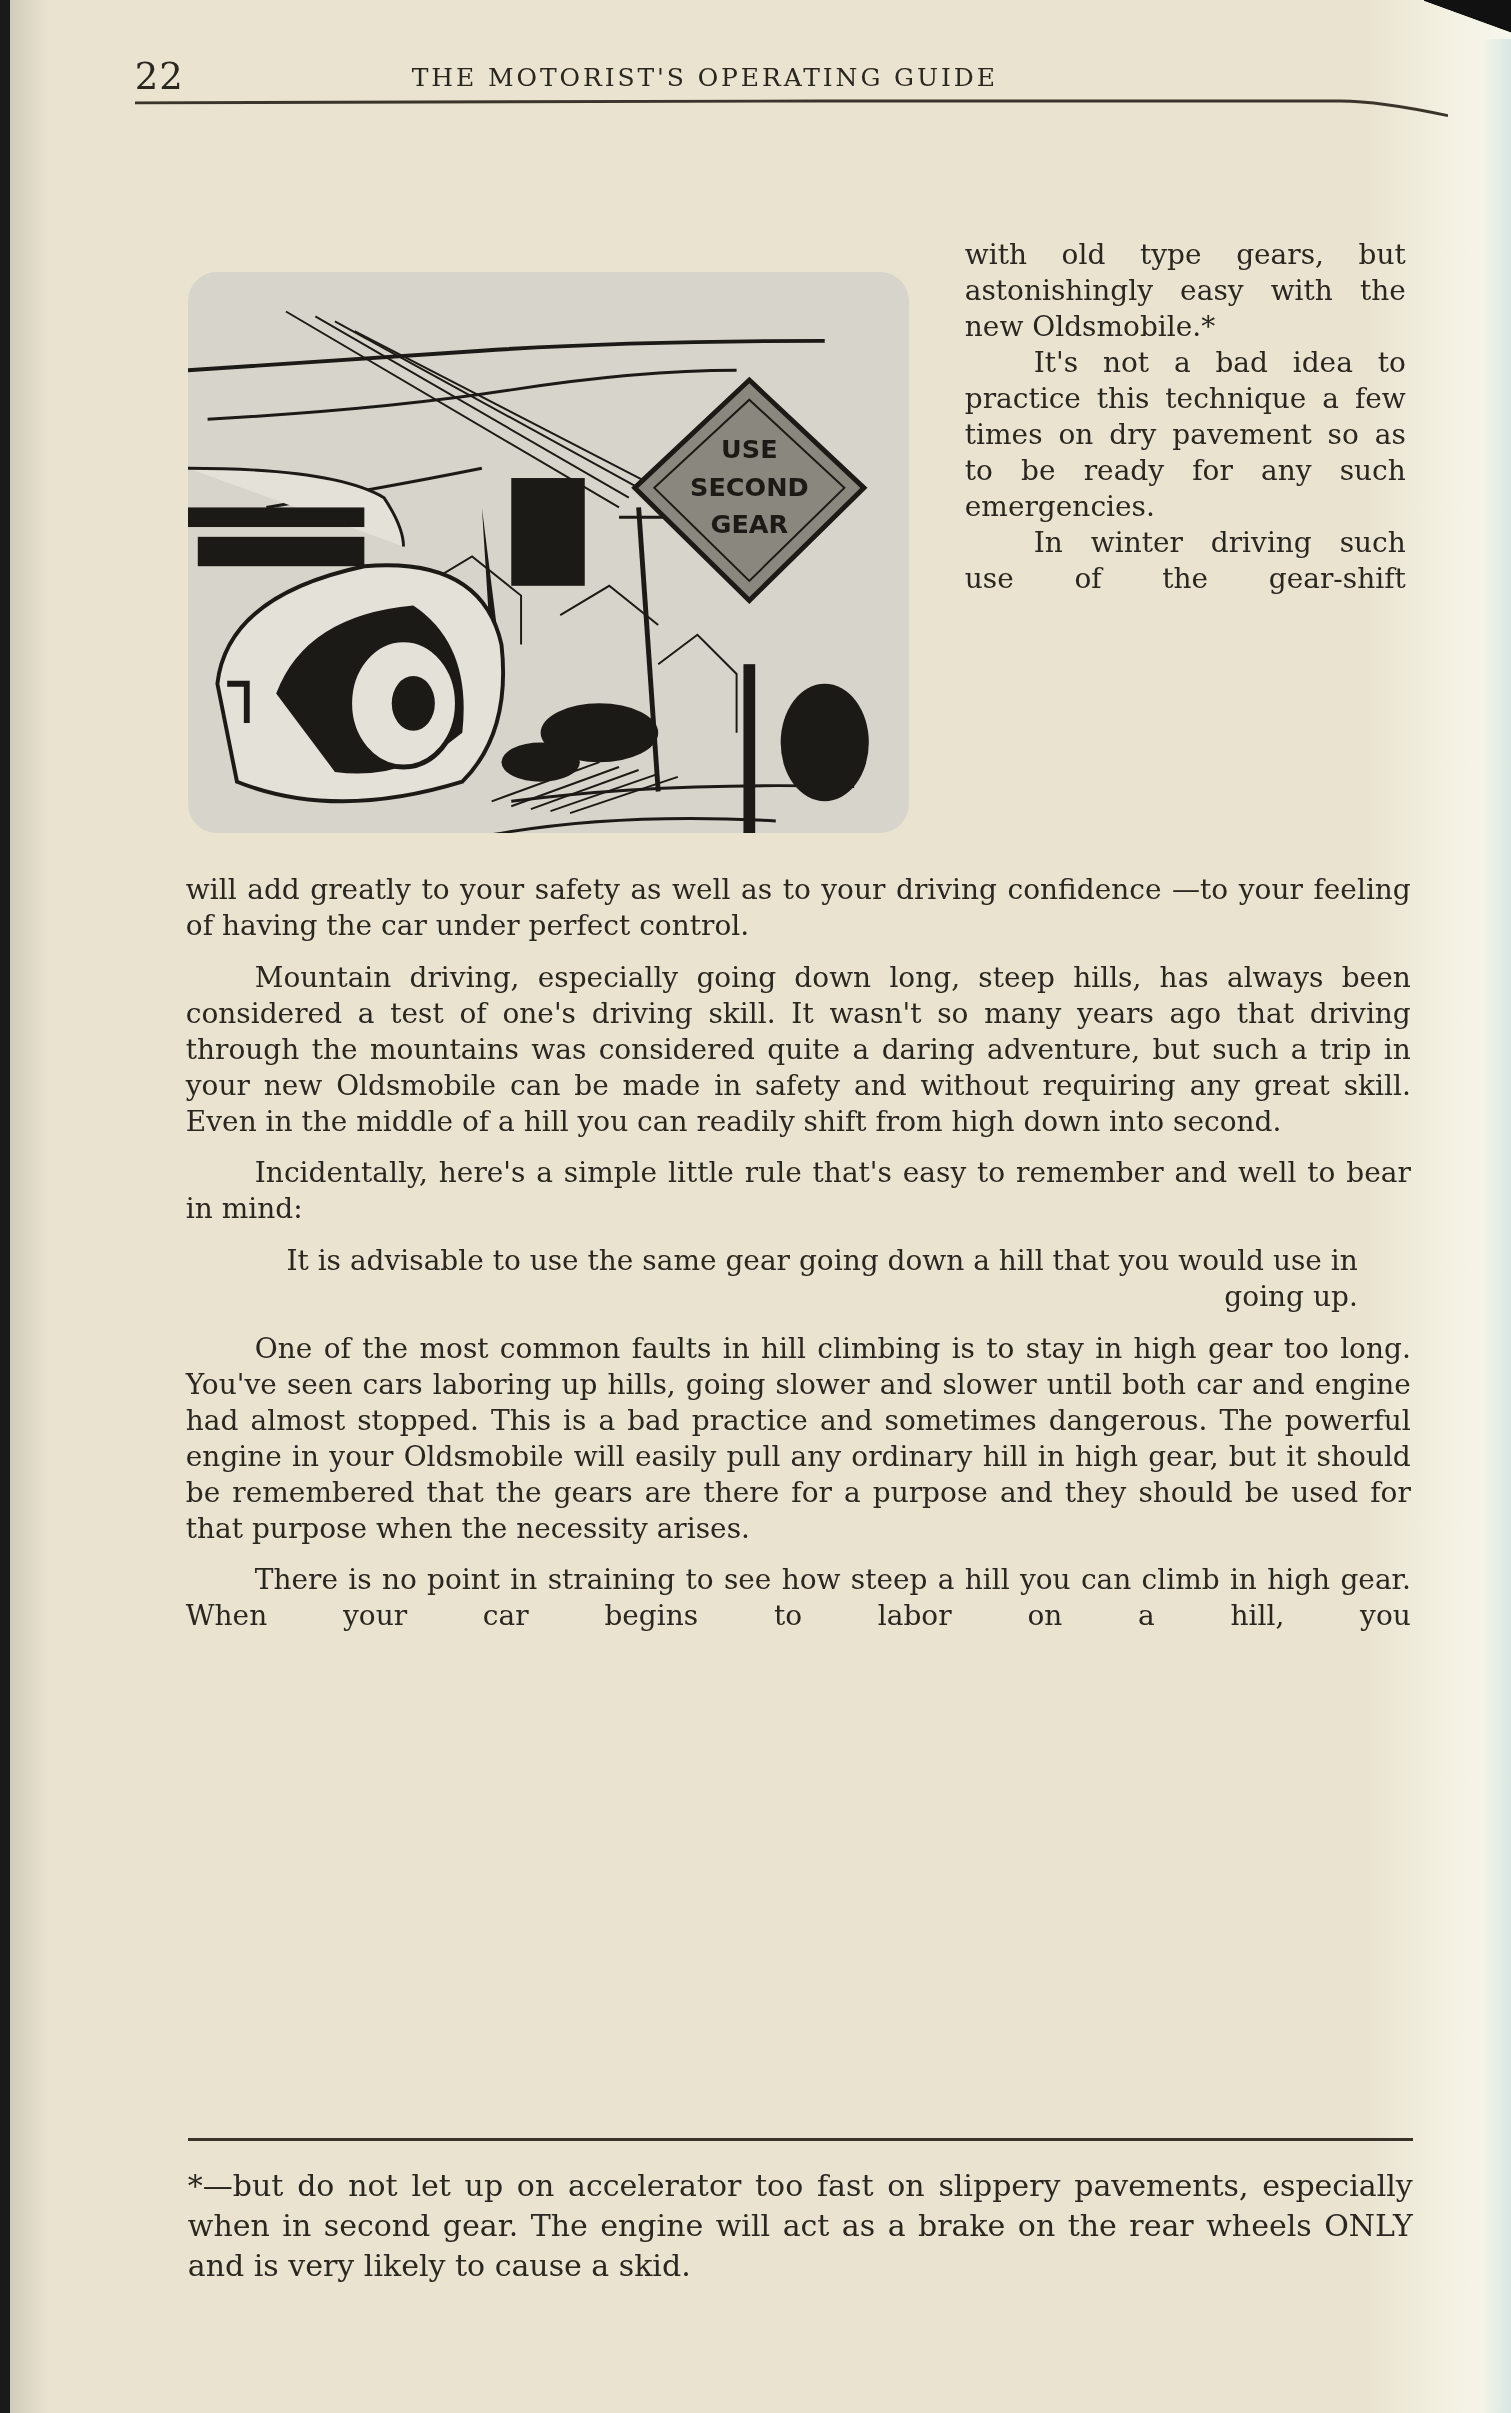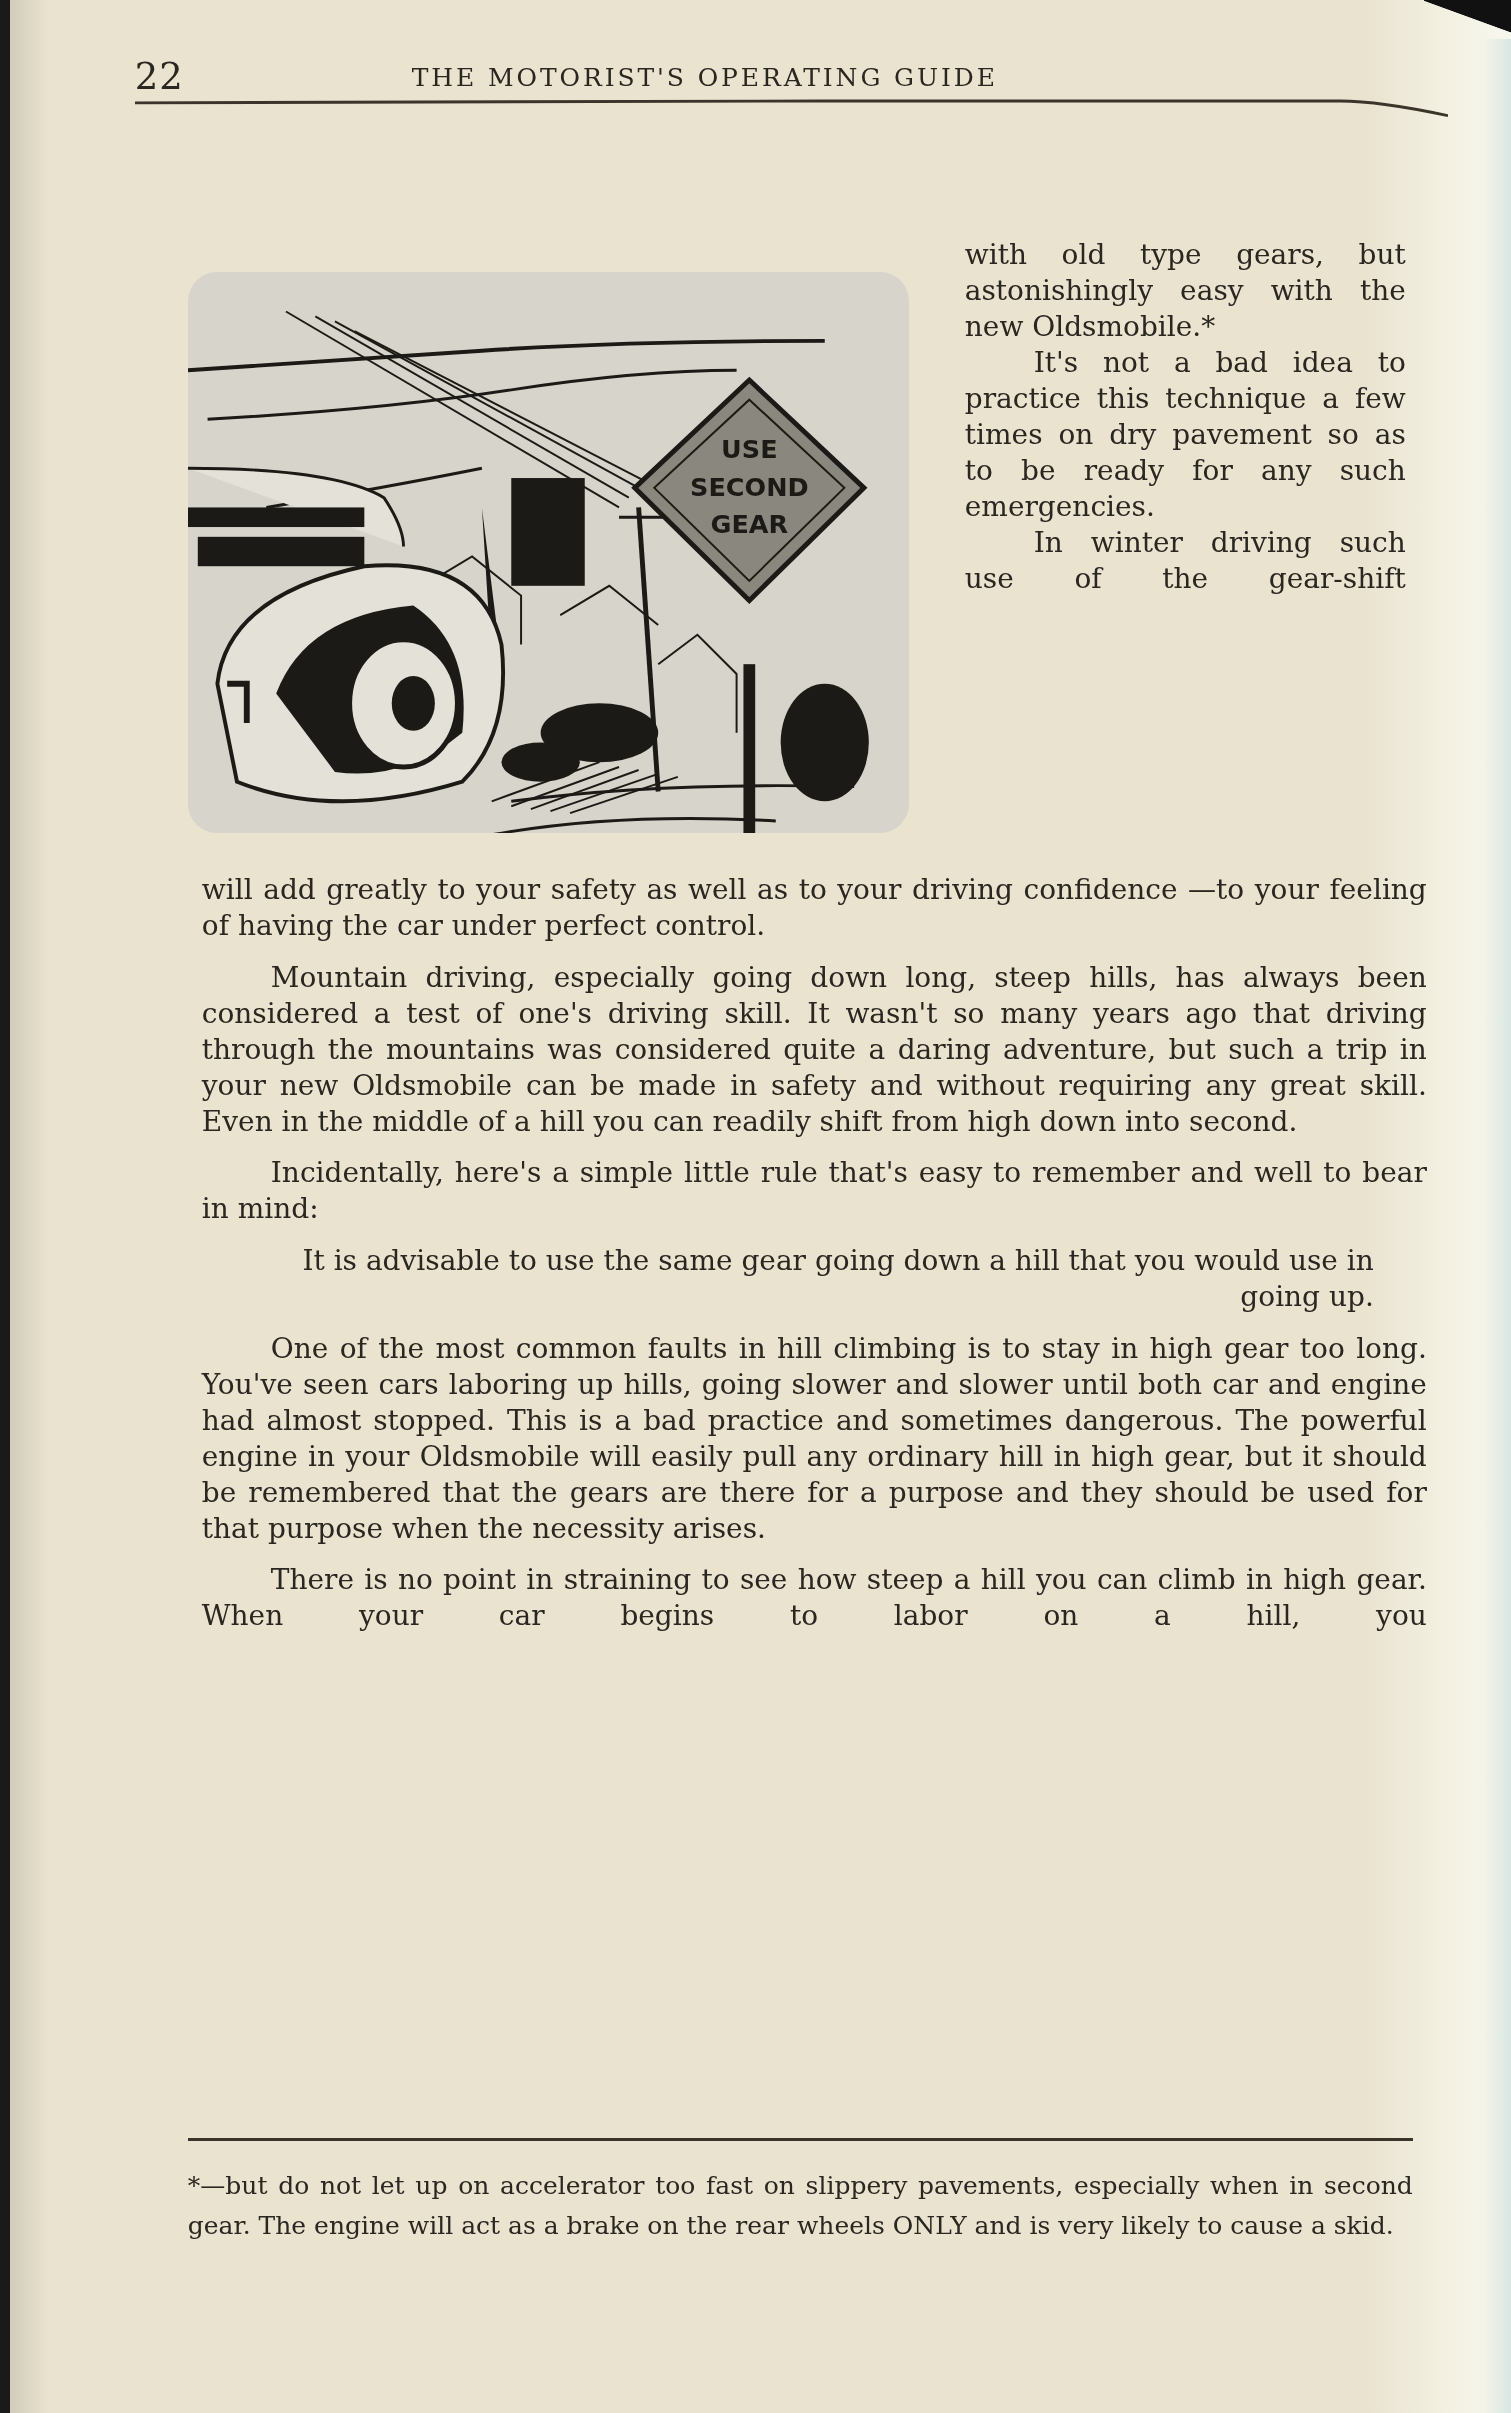--- a/index.html
+++ b/index.html
@@ -40,33 +40,33 @@
     background: #d6d4cb;
     border-radius: 29px;
   }
   .text { font-size: 28px; line-height: 36px; text-align: justify; }
   .col-right {
     position: absolute; left: 955px; top: 237px; width: 441px;
   }
   .col-right p { margin: 0; }
   .indent { text-indent: 69px; }
   .main {
-    position: absolute; left: 192px; top: 872px; width: 1225px;
+    position: absolute; left: 176px; top: 872px; width: 1225px;
   }
   .main p { margin: 0 0 15.7px 0; }
   .lastline-justify { text-align-last: justify; }
   .rule-italic {
     margin: 0 0 15.7px 94px !important; text-align: right; width: 1078px;
   }
   .foot-rule {
     position: absolute; left: 178px; top: 2138px; width: 1225px; height: 2.9px; background: #3a342a;
   }
   .footnote {
     position: absolute; left: 178px; top: 2166px; width: 1225px;
-    font-size: 25px; line-height: 40px; text-align: justify;
+    font-size: 30px; line-height: 40px; text-align: justify;
   }
   .footnote p { margin: 0; }
 </style>
 </head>
 <body>
 
 <div class="page">
   <div class="corner-shadow"></div>
   <div class="right-edge"></div>
 

